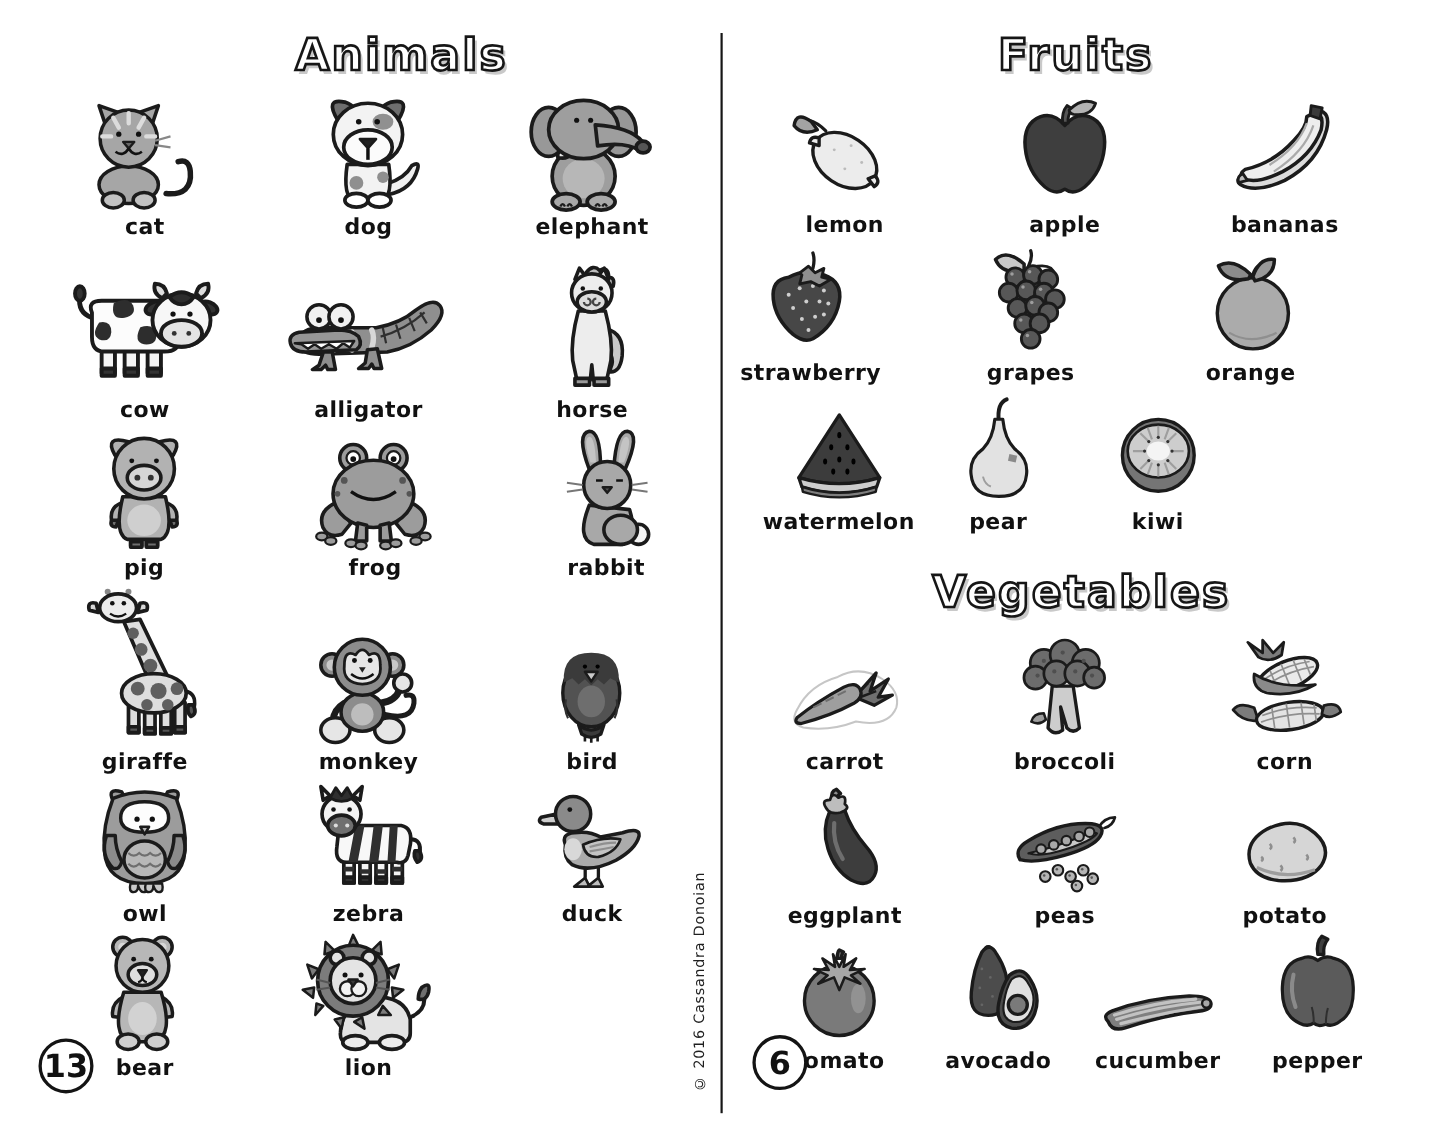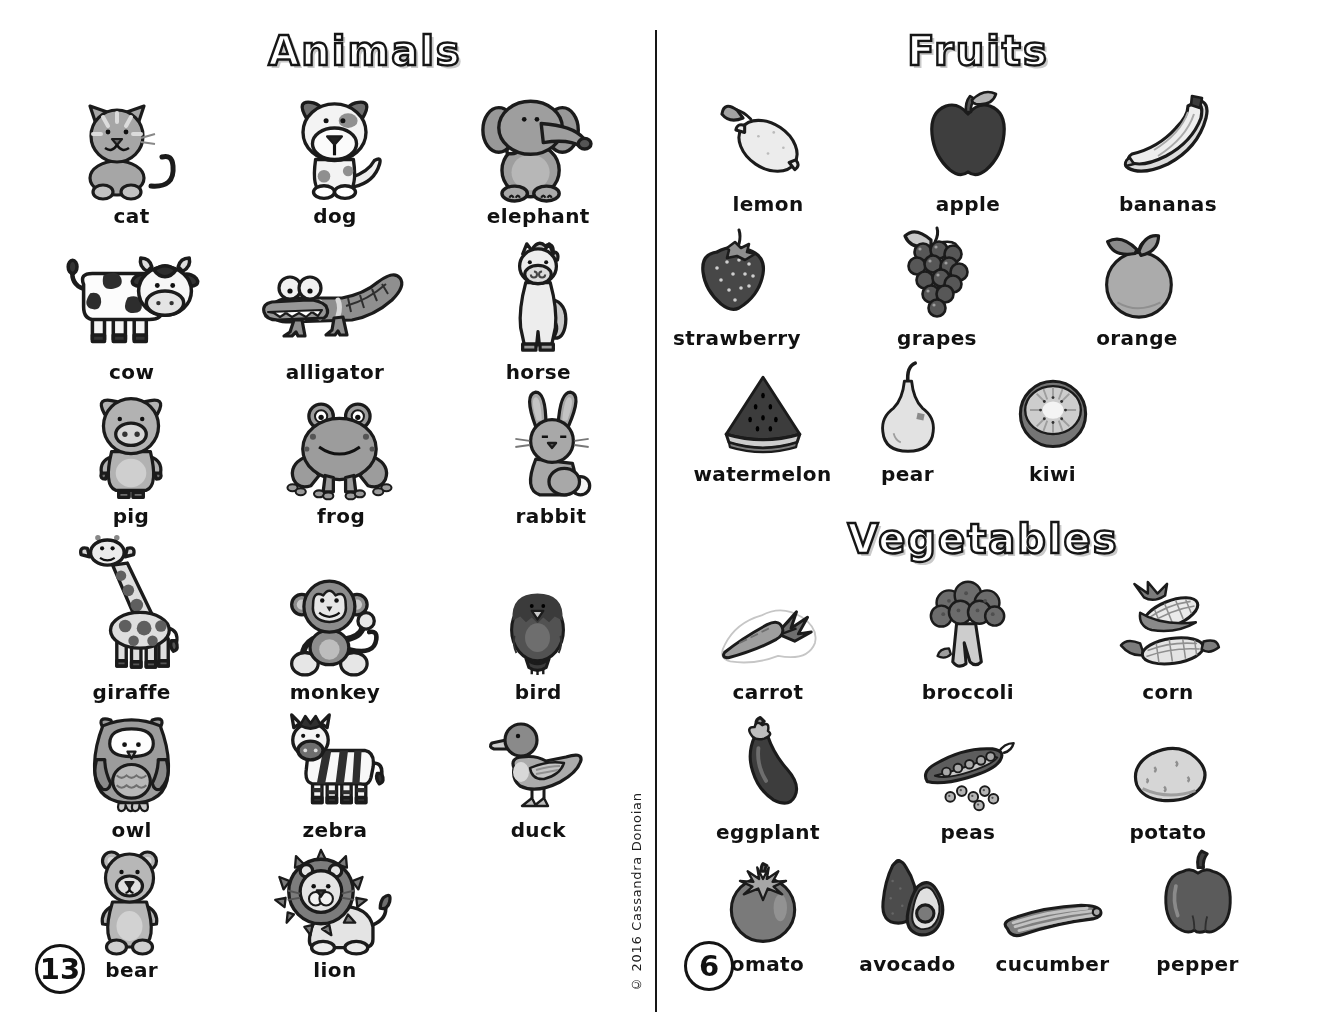--- a/index.html
+++ b/index.html
@@ -19,21 +19,21 @@
            display:flex;align-items:center;justify-content:center;font-size:29px;font-weight:600;
            background:#fff;}
   #pn-left{left:35px;top:944px;}
   #pn-right{left:684px;top:941px;}
   .copyright{position:absolute;left:629px;top:778px;height:214px;writing-mode:vertical-rl;
              transform:rotate(180deg);font-size:13px;letter-spacing:0.7px;color:#1f1f1f;
              white-space:nowrap;}
   svg{overflow:visible;display:block;}
   .o{stroke:#1b1b1b;stroke-width:3.2;stroke-linejoin:round;stroke-linecap:round;}
   
-  #a-r1{left:30px;top:86px;width:610px;height:142px;}
+  #a-r1{left:30px;top:76px;width:610px;height:142px;}
   #a-r2{left:30px;top:230px;width:610px;height:154px;}
   #a-r3{left:36px;top:384px;width:610px;height:144px;gap:20px;}
   #a-r4{left:30px;top:530px;width:610px;height:172px;}
   #a-r5{left:30px;top:704px;width:610px;height:138px;}
   #a-r6{left:30px;top:842px;width:610px;height:140px;}
   
   #f-r1{left:668px;top:84px;width:600px;height:132px;text-align:right;}
   #f-r2{left:637px;top:220px;width:600px;height:130px;}
   #f-r3{left:690px;top:352px;width:580px;height:134px;}
   

